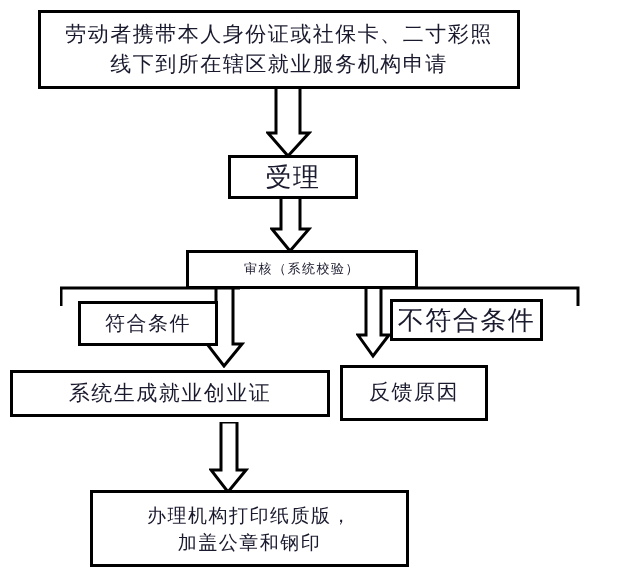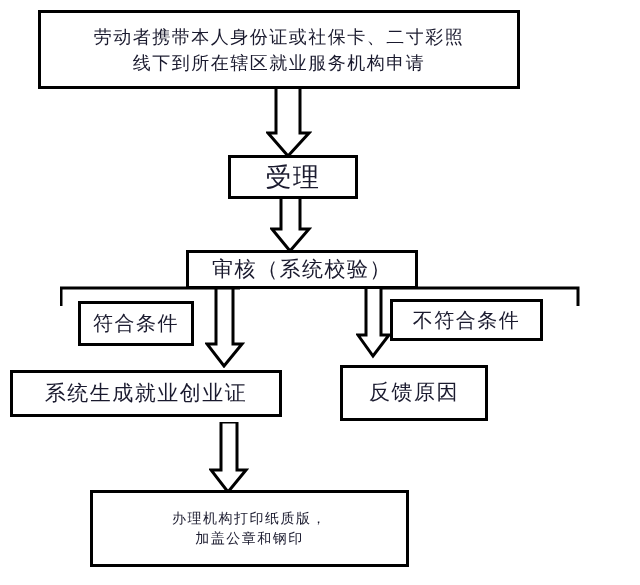--- a/index.html
+++ b/index.html
@@ -29,28 +29,28 @@
     text-align: center;
     color: #1a1a2e;
     line-height: 1.42;
     letter-spacing: 1.5px;
     white-space: pre-line;
     font-family: "DejaVu Serif", "Liberation Serif", serif;
     z-index: 3;
   }
 
   
-  #node-apply      { left:38px;  top:10px;  width:482px; height:79px;  font-size:18px; }
+  #node-apply      { left:38px;  top:10px;  width:482px; height:79px;  font-size:21px; }
   #node-accept     { left:228px; top:155px; width:130px; height:44px;  font-size:26px; }
-  #node-review     { left:186px; top:250px; width:232px; height:39px;  font-size:21px; }
-  #node-eligible   { left:78px;  top:301px; width:116px; height:45px;  font-size:20px; }
-  #node-ineligible { left:390px; top:299px; width:153px; height:42px;  font-size:20px; }
-  #node-issue      { left:10px;  top:370px; width:272px; height:47px;  font-size:21px; }
+  #node-review     { left:186px; top:250px; width:232px; height:39px;  font-size:13px; }
+  #node-eligible   { left:78px;  top:301px; width:140px; height:45px;  font-size:20px; }
+  #node-ineligible { left:390px; top:299px; width:153px; height:42px;  font-size:26px; }
+  #node-issue      { left:10px;  top:370px; width:320px; height:47px;  font-size:21px; }
   #node-feedback   { left:340px; top:365px; width:148px; height:56px;  font-size:21px; }
-  #node-print      { left:90px;  top:490px; width:319px; height:77px;  font-size:14px; }
+  #node-print      { left:90px;  top:490px; width:319px; height:77px;  font-size:19px; }
 
   .arrow {
     position: absolute;
     z-index: 1;
   }
   .arrow svg { display: block; }
 
   .connector {
     position: absolute;
     z-index: 2;

